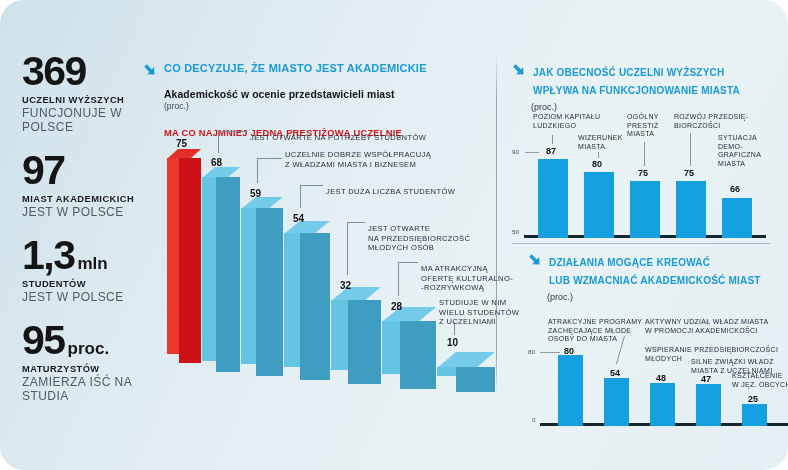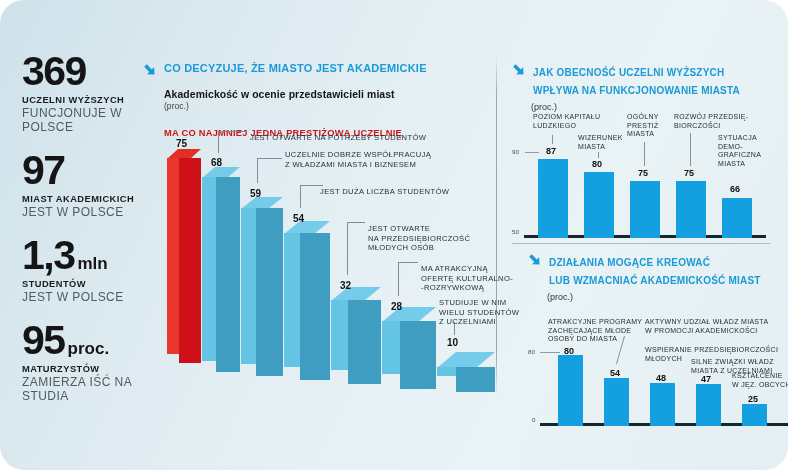--- a/index.html
+++ b/index.html
@@ -186,21 +186,21 @@
     </div>
 
     <div class="bar3d" style="left:141px; top:93px; width:46px; height:147px;">
       <div class="top" style="left:0;top:-12px;width:46px;height:13px;background:#74cbea;clip-path:polygon(16px 0,46px 0,30px 13px,0 13px);"></div>
       <div class="side" style="width:16px;height:134px;top:0;background:#63c4e4;"></div>
       <div class="face" style="left:16px;top:0;width:30px;height:147px;background:#3e9dc0;"></div>
     </div>
     <div class="bval" style="left:150px; top:73px;">54</div>
     <div class="lead lead-v" style="left:157px; top:45px; height:23px;"></div>
     <div class="lead lead-h" style="left:157px; top:45px; width:23px;"></div>
-    <div class="callout" style="left:177px; top:39px;">
+    <div class="callout" style="left:183px; top:39px;">
       <div>JEST DUŻA LICZBA STUDENTÓW</div>
     </div>
 
     <div class="bar3d" style="left:188px; top:160px; width:50px; height:84px;">
       <div class="top" style="left:0;top:-13px;width:50px;height:14px;background:#74cbea;clip-path:polygon(17px 0,50px 0,33px 14px,0 14px);"></div>
       <div class="side" style="width:17px;height:70px;top:0;background:#63c4e4;"></div>
       <div class="face" style="left:17px;top:0;width:33px;height:84px;background:#3e9dc0;"></div>
     </div>
     <div class="bval" style="left:197px; top:140px;">32</div>
     <div class="lead lead-v" style="left:204px; top:82px; height:53px;"></div>

